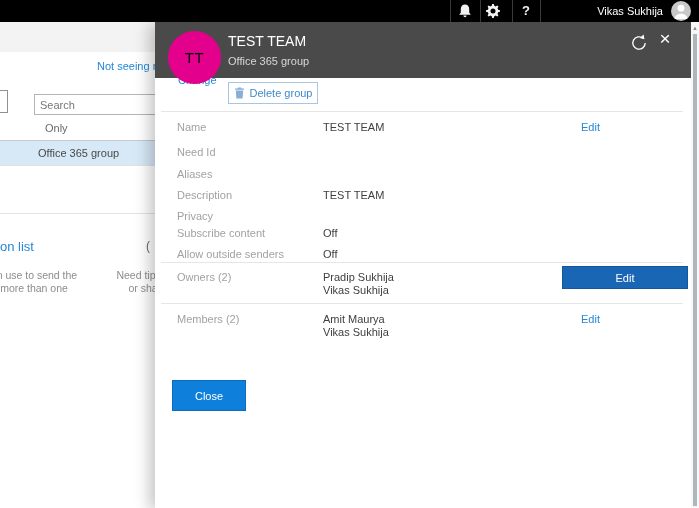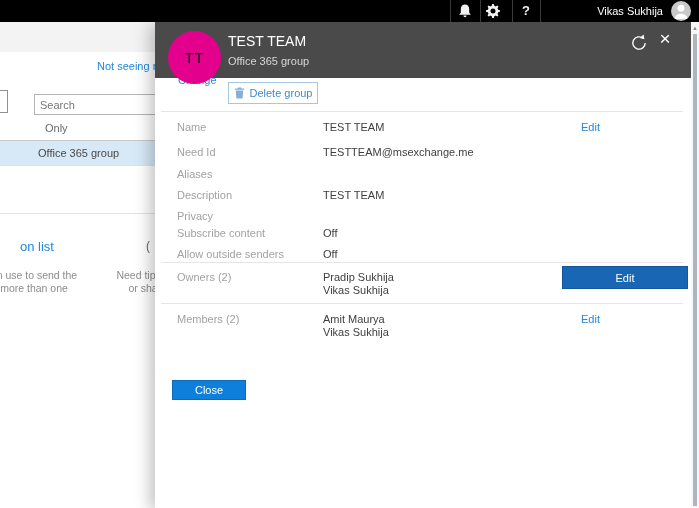--- a/index.html
+++ b/index.html
@@ -24,21 +24,21 @@
                    background:#fff; border:1px solid #919191; }
   .bg-search { position:absolute; left:34px; top:94px; width:142px; height:21px; border:1px solid #b5b5b5;
                font-size:11px; padding:0 5px; color:#444; font-family:inherit; }
   .bg-search::placeholder { color:#777; }
   .bg-typeheader { position:absolute; left:45px; top:122px; font-size:11px; color:#6a6a6a; }
   .bg-hr1 { position:absolute; left:0; top:140px; width:180px; height:1px; background:#c9c9c9; }
   .bg-row { position:absolute; left:0; top:141px; width:180px; height:25px; background:#d7e9f7;
             border-bottom:1px solid #e2e2e2; cursor:pointer; }
   .bg-row span { position:absolute; left:38px; top:6px; font-size:11px; color:#494949; }
   .bg-hr2 { position:absolute; left:0; top:213px; width:165px; height:1px; background:#e3e3e3; }
-  .bg-heading { position:absolute; left:20px; top:239px; font-size:13px; color:#2488d8; white-space:nowrap; }
+  .bg-heading { position:absolute; left:0; top:239px; font-size:13px; color:#2488d8; white-space:nowrap; }
   .bg-paren { position:absolute; left:146px; top:239px; font-size:12px; color:#666; }
   .bg-tip-left { position:absolute; left:-28px; top:269px; width:124px; text-align:center;
                  font-size:10.5px; color:#8c8c8c; line-height:13px; }
   .bg-tip-right { position:absolute; left:103px; top:269px; width:80px; text-align:center;
                   font-size:10.5px; color:#8c8c8c; line-height:13px; white-space:nowrap; }
 
   
   .panel { position:absolute; left:155px; top:22px; width:536px; height:486px; background:#fff;
            box-shadow:-6px 2px 14px rgba(0,0,0,0.22); z-index:10; }
   .p-header { position:absolute; left:0; top:0; width:536px; height:56px; background:#4a4a4a; }
@@ -57,21 +57,21 @@
 
   .p-sep { position:absolute; left:6px; right:8px; height:1px; background:#e6e6e6; }
 
   .f-label { position:absolute; left:14px; font-size:11px; color:#a2a2a2; white-space:nowrap;margin-left:8px; }
   .f-value { position:absolute; left:168px; font-size:11px; color:#404040; white-space:nowrap; }
   .f-edit  { position:absolute; left:426px; font-size:11px; color:#2488d8; cursor:pointer; }
 
   .owners-editbtn { position:absolute; left:407px; top:244px; width:126px; height:23px;
                     background:#1966b4; border:1px solid #14579f; color:#fff; font-size:11px;
                     cursor:pointer; font-family:inherit; }
-  .p-closebtn { position:absolute; left:17px; top:358px; width:74px; height:20px; background:#0e7fdb;
+  .p-closebtn { position:absolute; left:17px; top:358px; width:74px; height:31px; background:#0e7fdb;
                 border:1px solid #0b6cbd; color:#fff; font-size:11px; cursor:pointer; font-family:inherit; }
 
   
   .scrollbar { position:absolute; left:691px; top:22px; width:8px; height:486px; background:#f7f7f7; z-index:15; }
   .sb-arrow { position:absolute; left:0; top:2px; width:8px; height:8px; color:#8a8a8a; font-size:6px;
               line-height:8px; text-align:center; cursor:pointer; }
   .sb-thumb { position:absolute; left:2px; top:12px; width:4px; height:472px; background:#aeb6bd; cursor:pointer; }
 
   svg { display:block; }
 </style>
@@ -126,21 +126,20 @@
       <span>Delete group</span>
     </button>
 
     <div class="p-sep" style="top:89px;"></div>
 
     <span class="f-label" style="top:99px">Name</span>
     <span class="f-value" style="top:99px">TEST TEAM</span>
     <span class="f-edit" style="top:99px">Edit</span>
 
     <span class="f-label" style="top:124px">Need Id</span>
-    <span class="f-value" style="top:124px">TESTTEAM@msexchange.me</span>
 
     <span class="f-label" style="top:146px">Aliases</span>
 
     <span class="f-label" style="top:167px">Description</span>
     <span class="f-value" style="top:167px">TEST TEAM</span>
 
     <span class="f-label" style="top:188px">Privacy</span>
 
     <span class="f-label" style="top:205px">Subscribe content</span>
     <span class="f-value" style="top:205px">Off</span>

